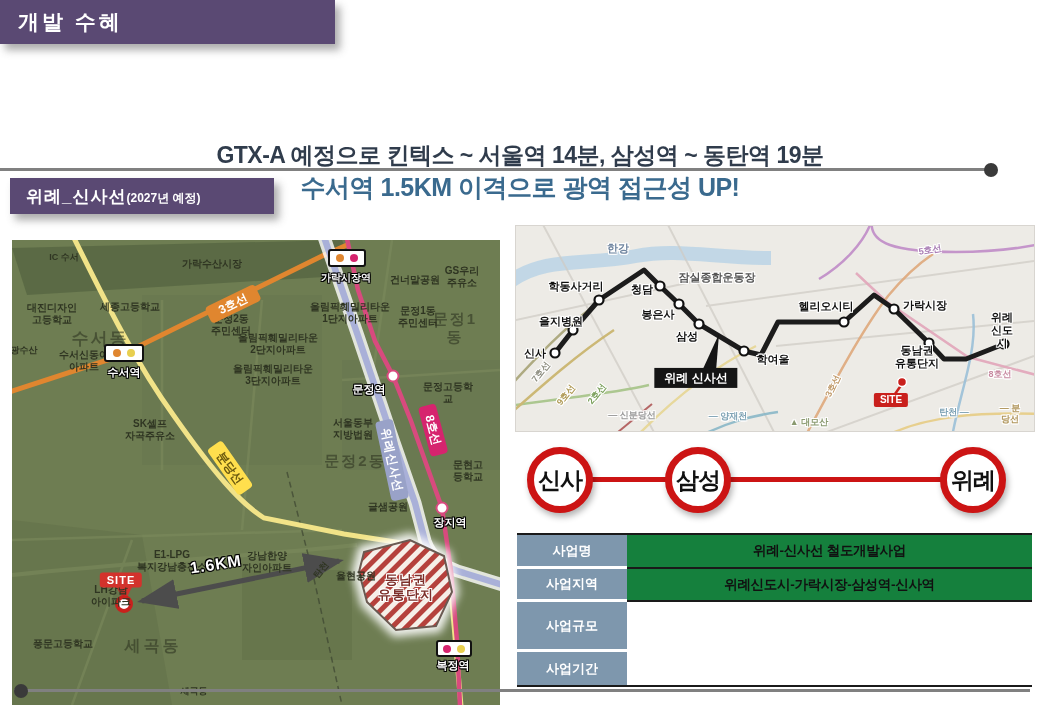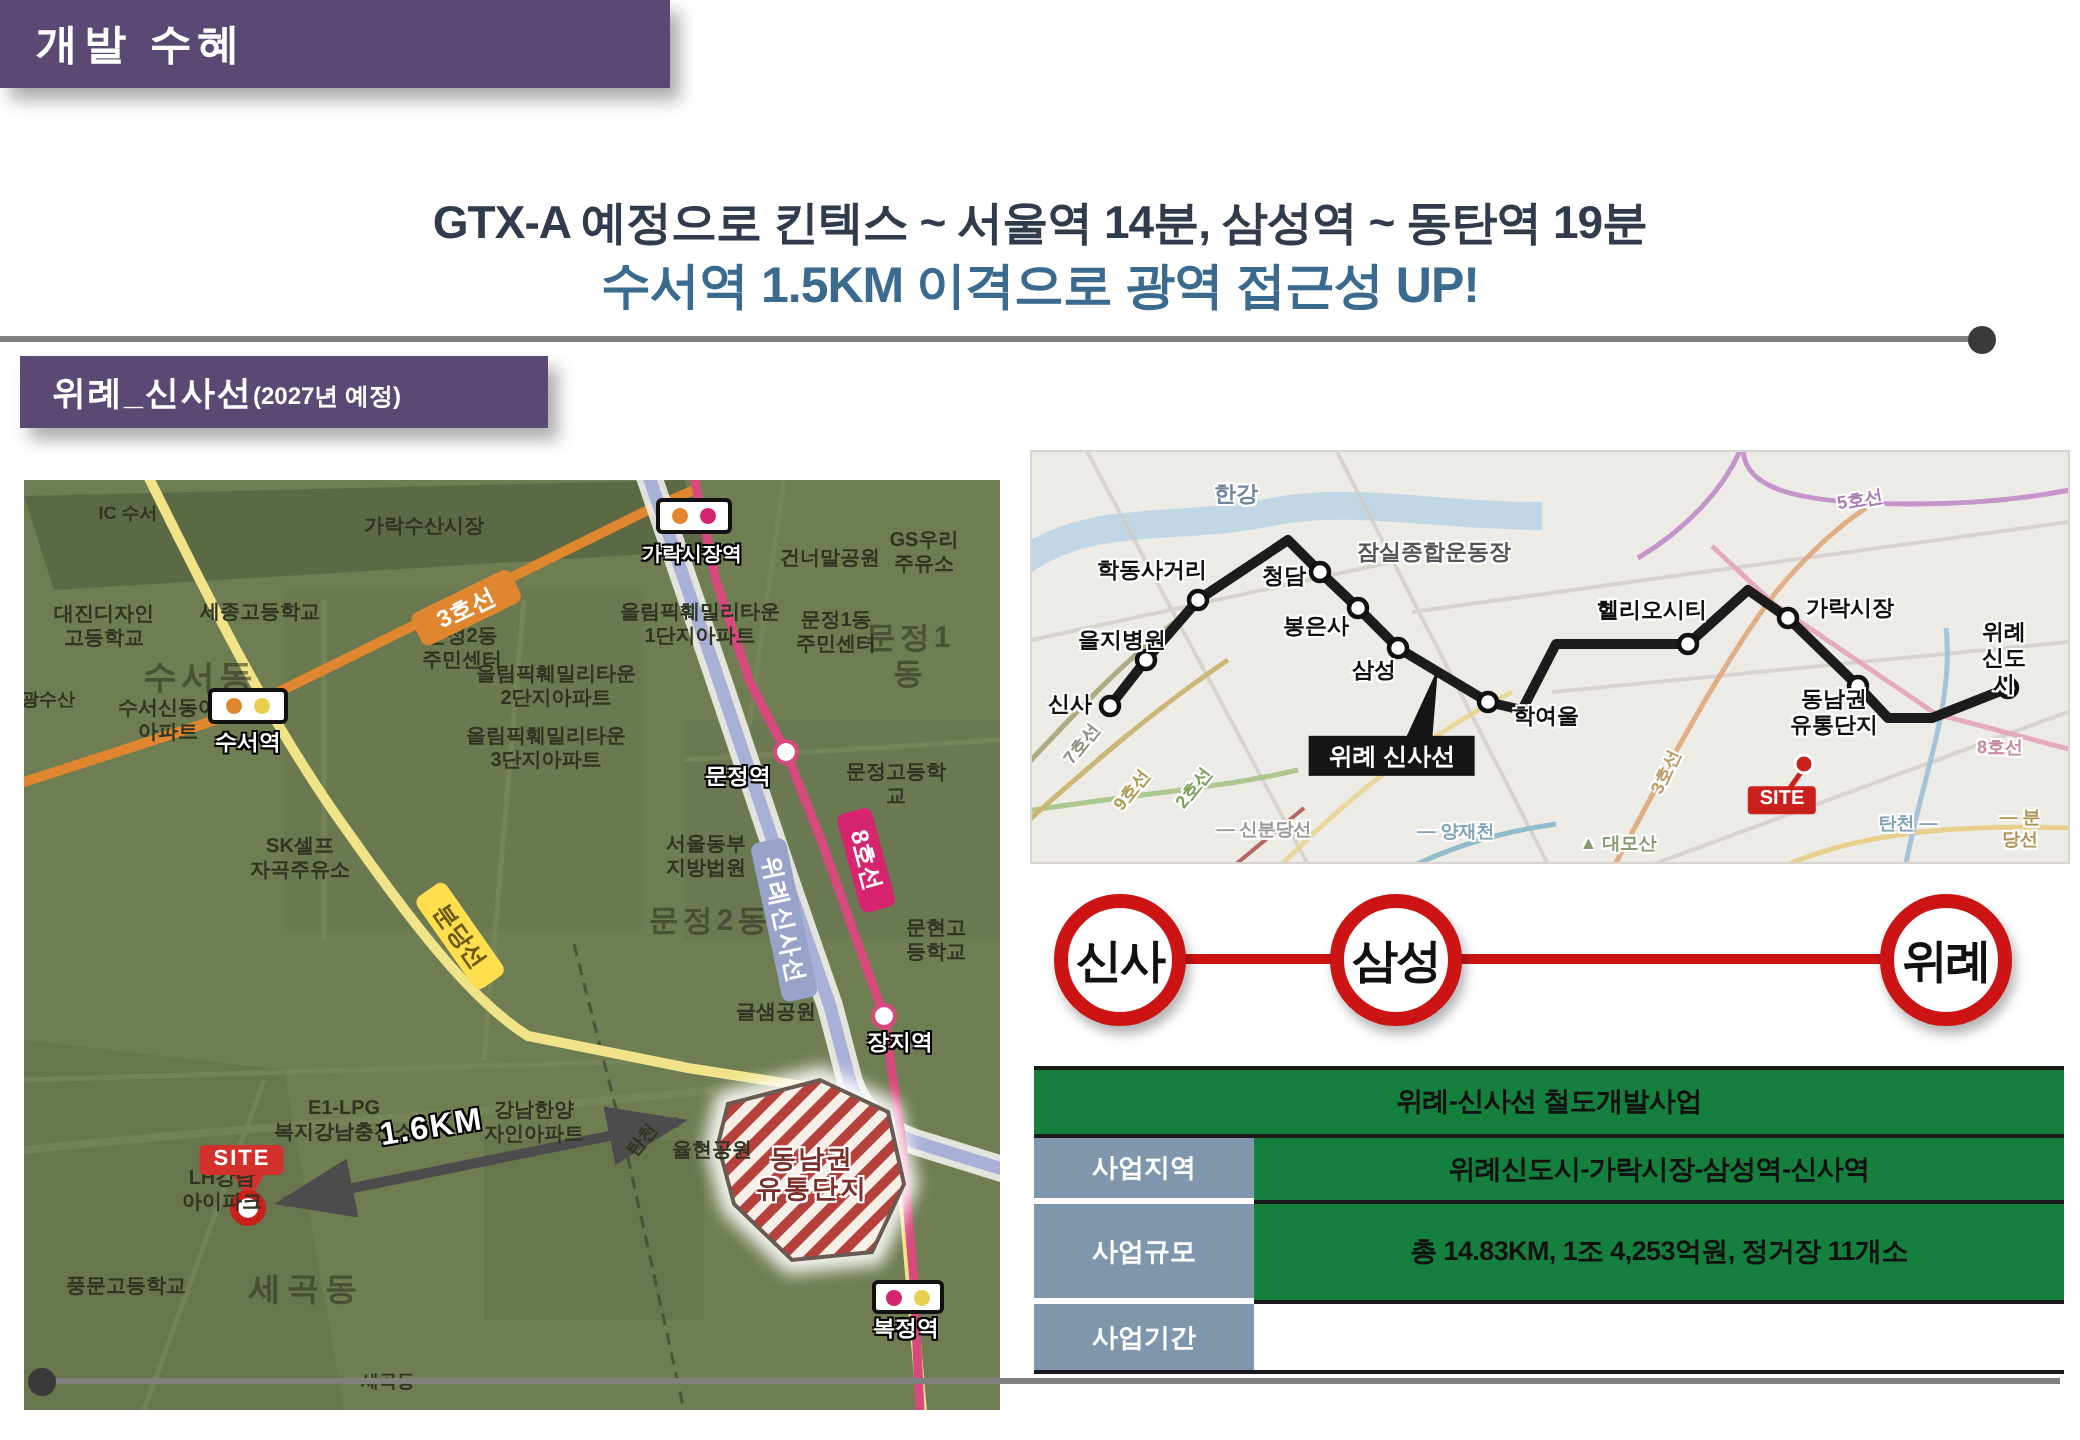--- a/index.html
+++ b/index.html
@@ -14,21 +14,21 @@
     box-shadow:5px 6px 8px rgba(70,70,70,.45);
     display:flex;align-items:center;
   }
   #banner-main{left:0;top:40;width:317px;height:44px;padding-left:18px;
     font-size:21px;font-weight:bold;letter-spacing:3px;}
   #banner-sub{left:10px;top:178px;width:248px;height:36px;padding-left:16px;
     font-size:17px;font-weight:bold;letter-spacing:1px;}
   #banner-sub .sub{font-size:12px;font-weight:bold;margin-top:4px;letter-spacing:0;}
   
   #headline{position:absolute;left:0;top:97px;width:1040px;text-align:center;line-height:1.25;}
-  #headline .l1{font-size:23px;font-weight:bold;color:var(--headline-dark,#303c4c);letter-spacing:-0.5px;}
+  #headline .l1{font-size:23px;font-weight:bold;color:var(--headline-dark,#303c4c);letter-spacing:-0.5px;margin-top:44px;}
   #headline .l2{font-size:25px;font-weight:bold;color:var(--headline-blue,#3a6a8e);margin-top:2px;letter-spacing:-0.5px;}
   
   .divider{position:absolute;background:var(--divider-gray,#808080);height:3px;}
   .divider-dot{position:absolute;width:14px;height:14px;border-radius:50%;background:#3a3a3a;}
   
   .map{position:absolute;overflow:hidden;}
   #left-map{left:12px;top:225px;width:488px;height:465px;background:#6e7d52;margin-top:15px;}
   #right-map{left:515px;top:225px;width:520px;height:207px;background:#edebe6;border:1px solid #d8d5d0;box-sizing:border-box;}
   .map svg{position:absolute;left:0;top:0;}
   .map-label{
@@ -290,29 +290,29 @@
   <div class="station-node" style="left:150px;">
       <span>삼성</span>
     </div>
   <div class="station-node" style="left:425px;">
       <span>위례</span>
     </div>
 </div>
 
 <div id="info-table">
   <div class="t-row" style="height:34px;">
+    <div class="t-label">사업명</div>
     <div class="t-value">위례-신사선 철도개발사업</div>
   </div>
   <div class="t-row" style="height:33px;">
     <div class="t-label">사업지역</div>
     <div class="t-value">위례신도시-가락시장-삼성역-신사역</div>
   </div>
   <div class="t-row" style="height:50px;">
     <div class="t-label">사업규모</div>
-    <div class="t-value">총  14.83KM, 1조 4,253억원, 정거장 11개소</div>
   </div>
   <div class="t-row" style="height:33px;">
     <div class="t-label">사업기간</div>
   </div>
 </div>
 
 <div class="divider" style="left:14px;top:689px;width:1016px;"></div>
 <div class="divider-dot" style="left:14px;top:684px;"></div>
 
 </body></html>

